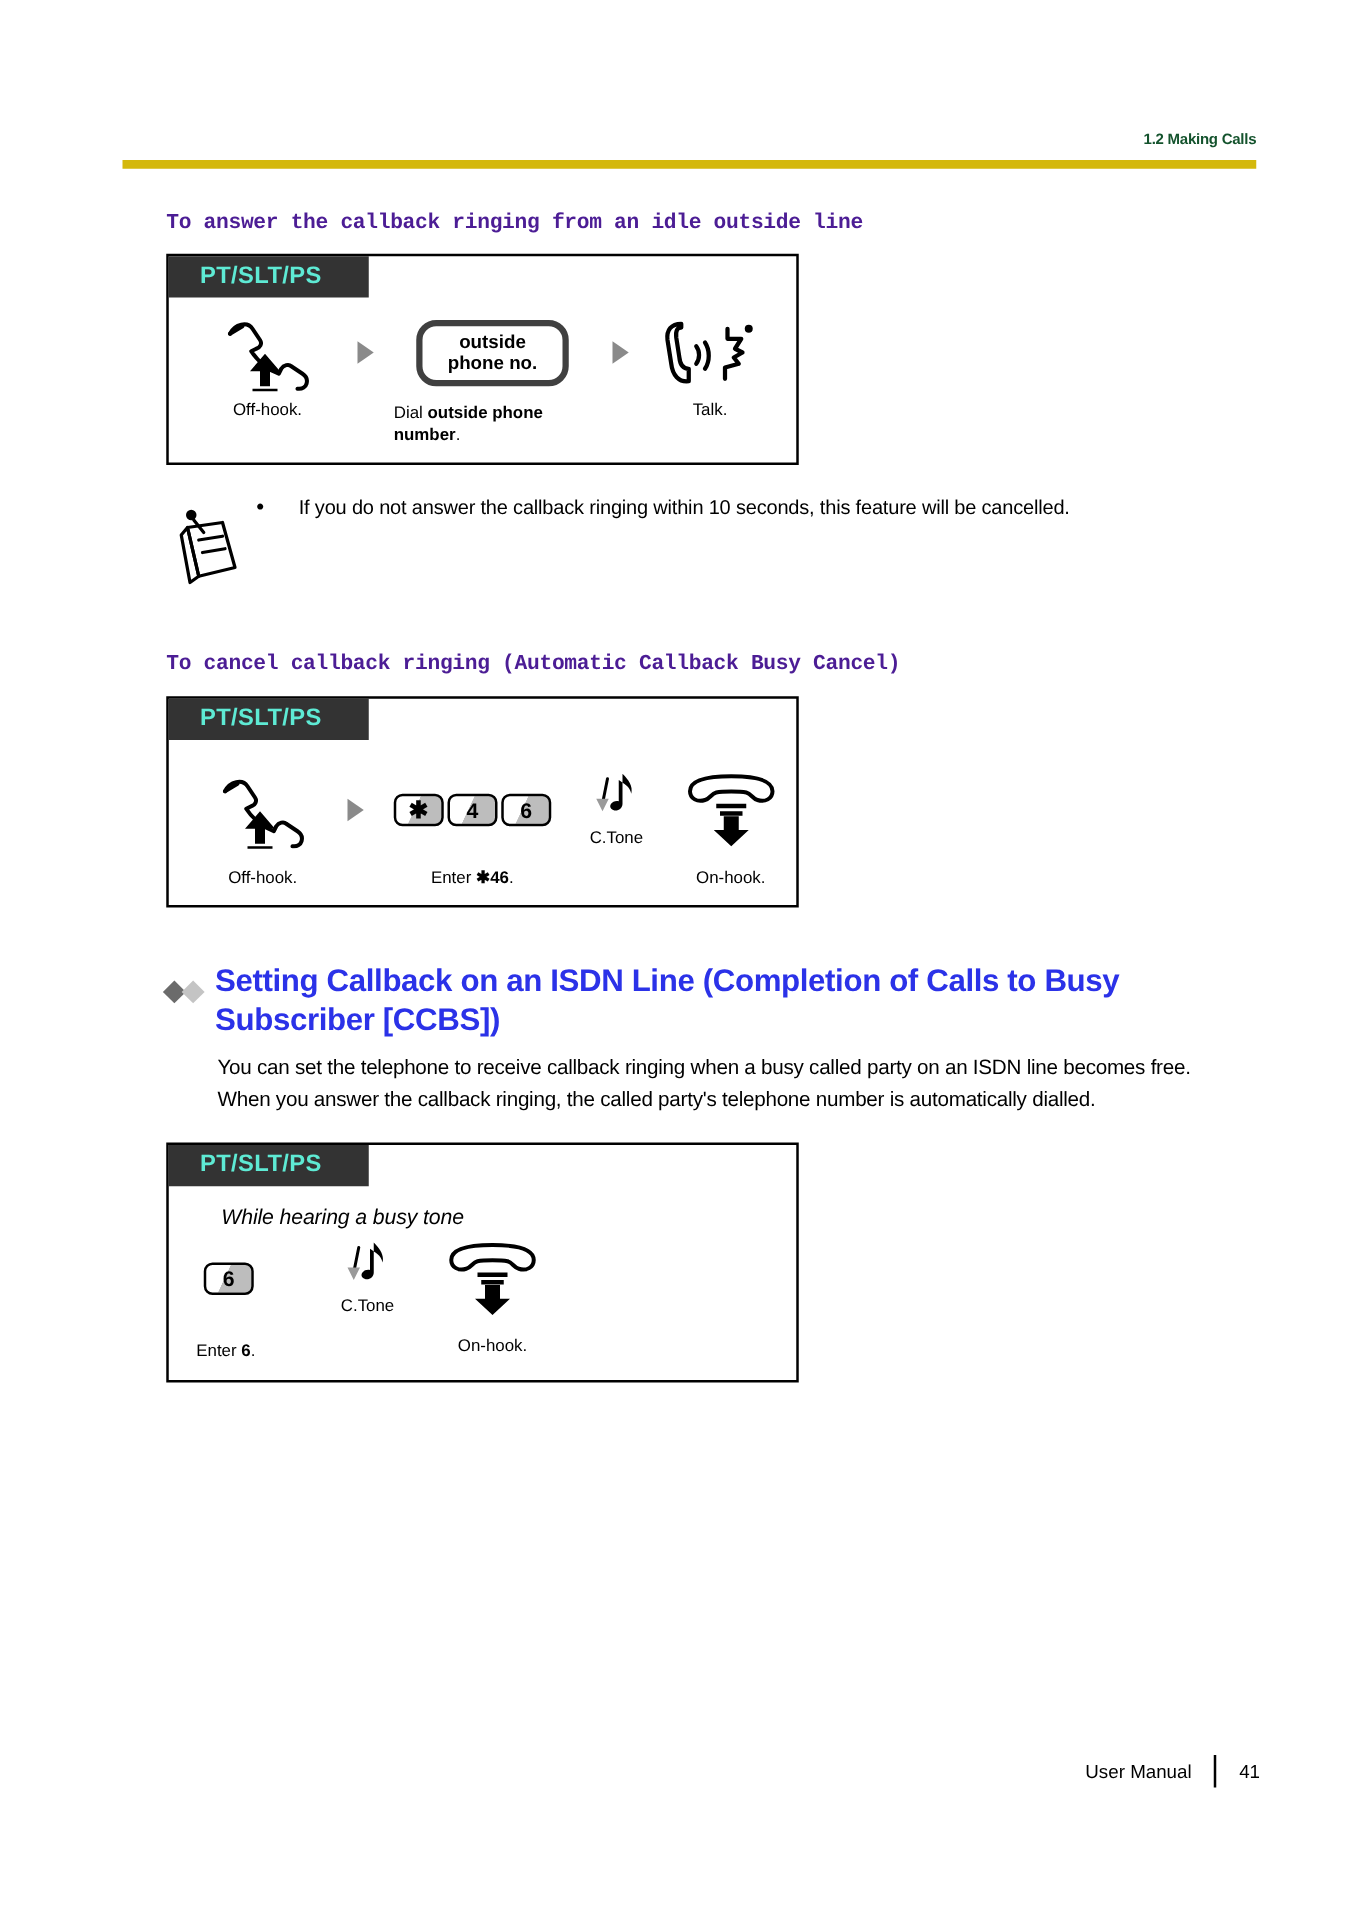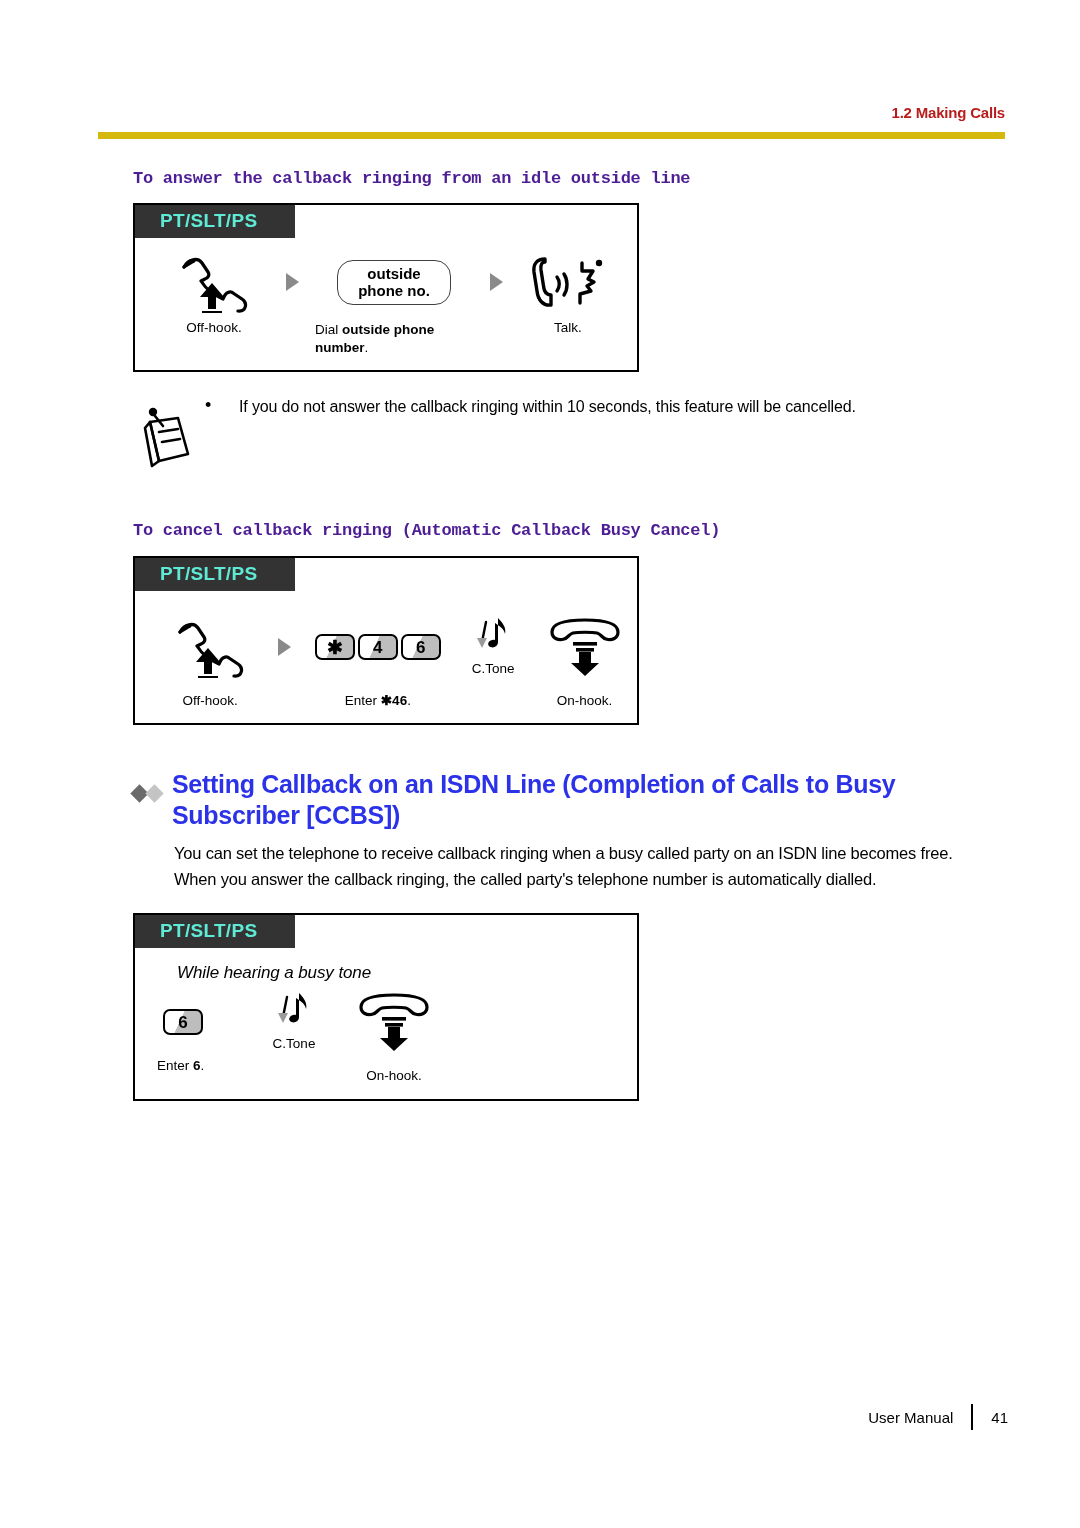--- a/index.html
+++ b/index.html
@@ -23,24 +23,24 @@
 
   
   .header-area {
     position: absolute;
     left: 98px;
     top: 105px;
     width: 907px;
   }
   .header-title {
     text-align: right;
-    font-size: 15px;
+    font-size: 12px;
     font-weight: bold;
     letter-spacing: -0.2px;
-    color: #b91c1c;
+    color: #14532d;
     line-height: 1.1;
   }
   .header-rule {
     margin-top: 10px;
     height: 7px;
     background: #d4b80c;
     width: 907px;
   }
 
   
@@ -151,21 +151,21 @@
   }
   .keycap:last-child { margin-right: 0; }
   .keycap .star {
     font-size: 19px;
     line-height: 24px;
     display: block;
   }
 
   
   .pill {
-    border: 1px solid #404040;
+    border: 5px solid #404040;
     border-radius: 16px;
     background: #fff;
     padding: 4px 20px 5px 20px;
     text-align: center;
     font-size: 15px;
     font-weight: bold;
     line-height: 1.15;
     box-sizing: border-box;
   }
 
@@ -460,21 +460,21 @@
       <div class="proc-tab">PT/SLT/PS</div>
       <div class="proc-body">
         <div class="proc-condition">While hearing a busy tone</div>
 
         <div class="steps" style="margin-top:8px; padding-left:22px;">
 
           <div class="step-col" style="width:92px; align-items:flex-start;">
             <div class="step-icon-row" style="padding-left:6px;">
               <span class="keycap">6</span>
             </div>
-            <div class="step-caption" style="margin-top:4px;">
+            <div class="step-caption" style="margin-top:18px;">
               <span>Enter </span><b>6</b><span>.</span>
             </div>
           </div>
 
           <div class="step-col" style="width:90px;">
             <div class="step-icon-row" style="align-items:flex-start;">
               <div class="ctone">
                 <svg width="42" height="44" viewBox="0 0 42 44" aria-hidden="true">
                   <g fill="#000">
                     <path d="M26 2 L26 26 C26 31, 20 33, 17 30 C14.5 27.5, 18 23, 23 24 L23 7

